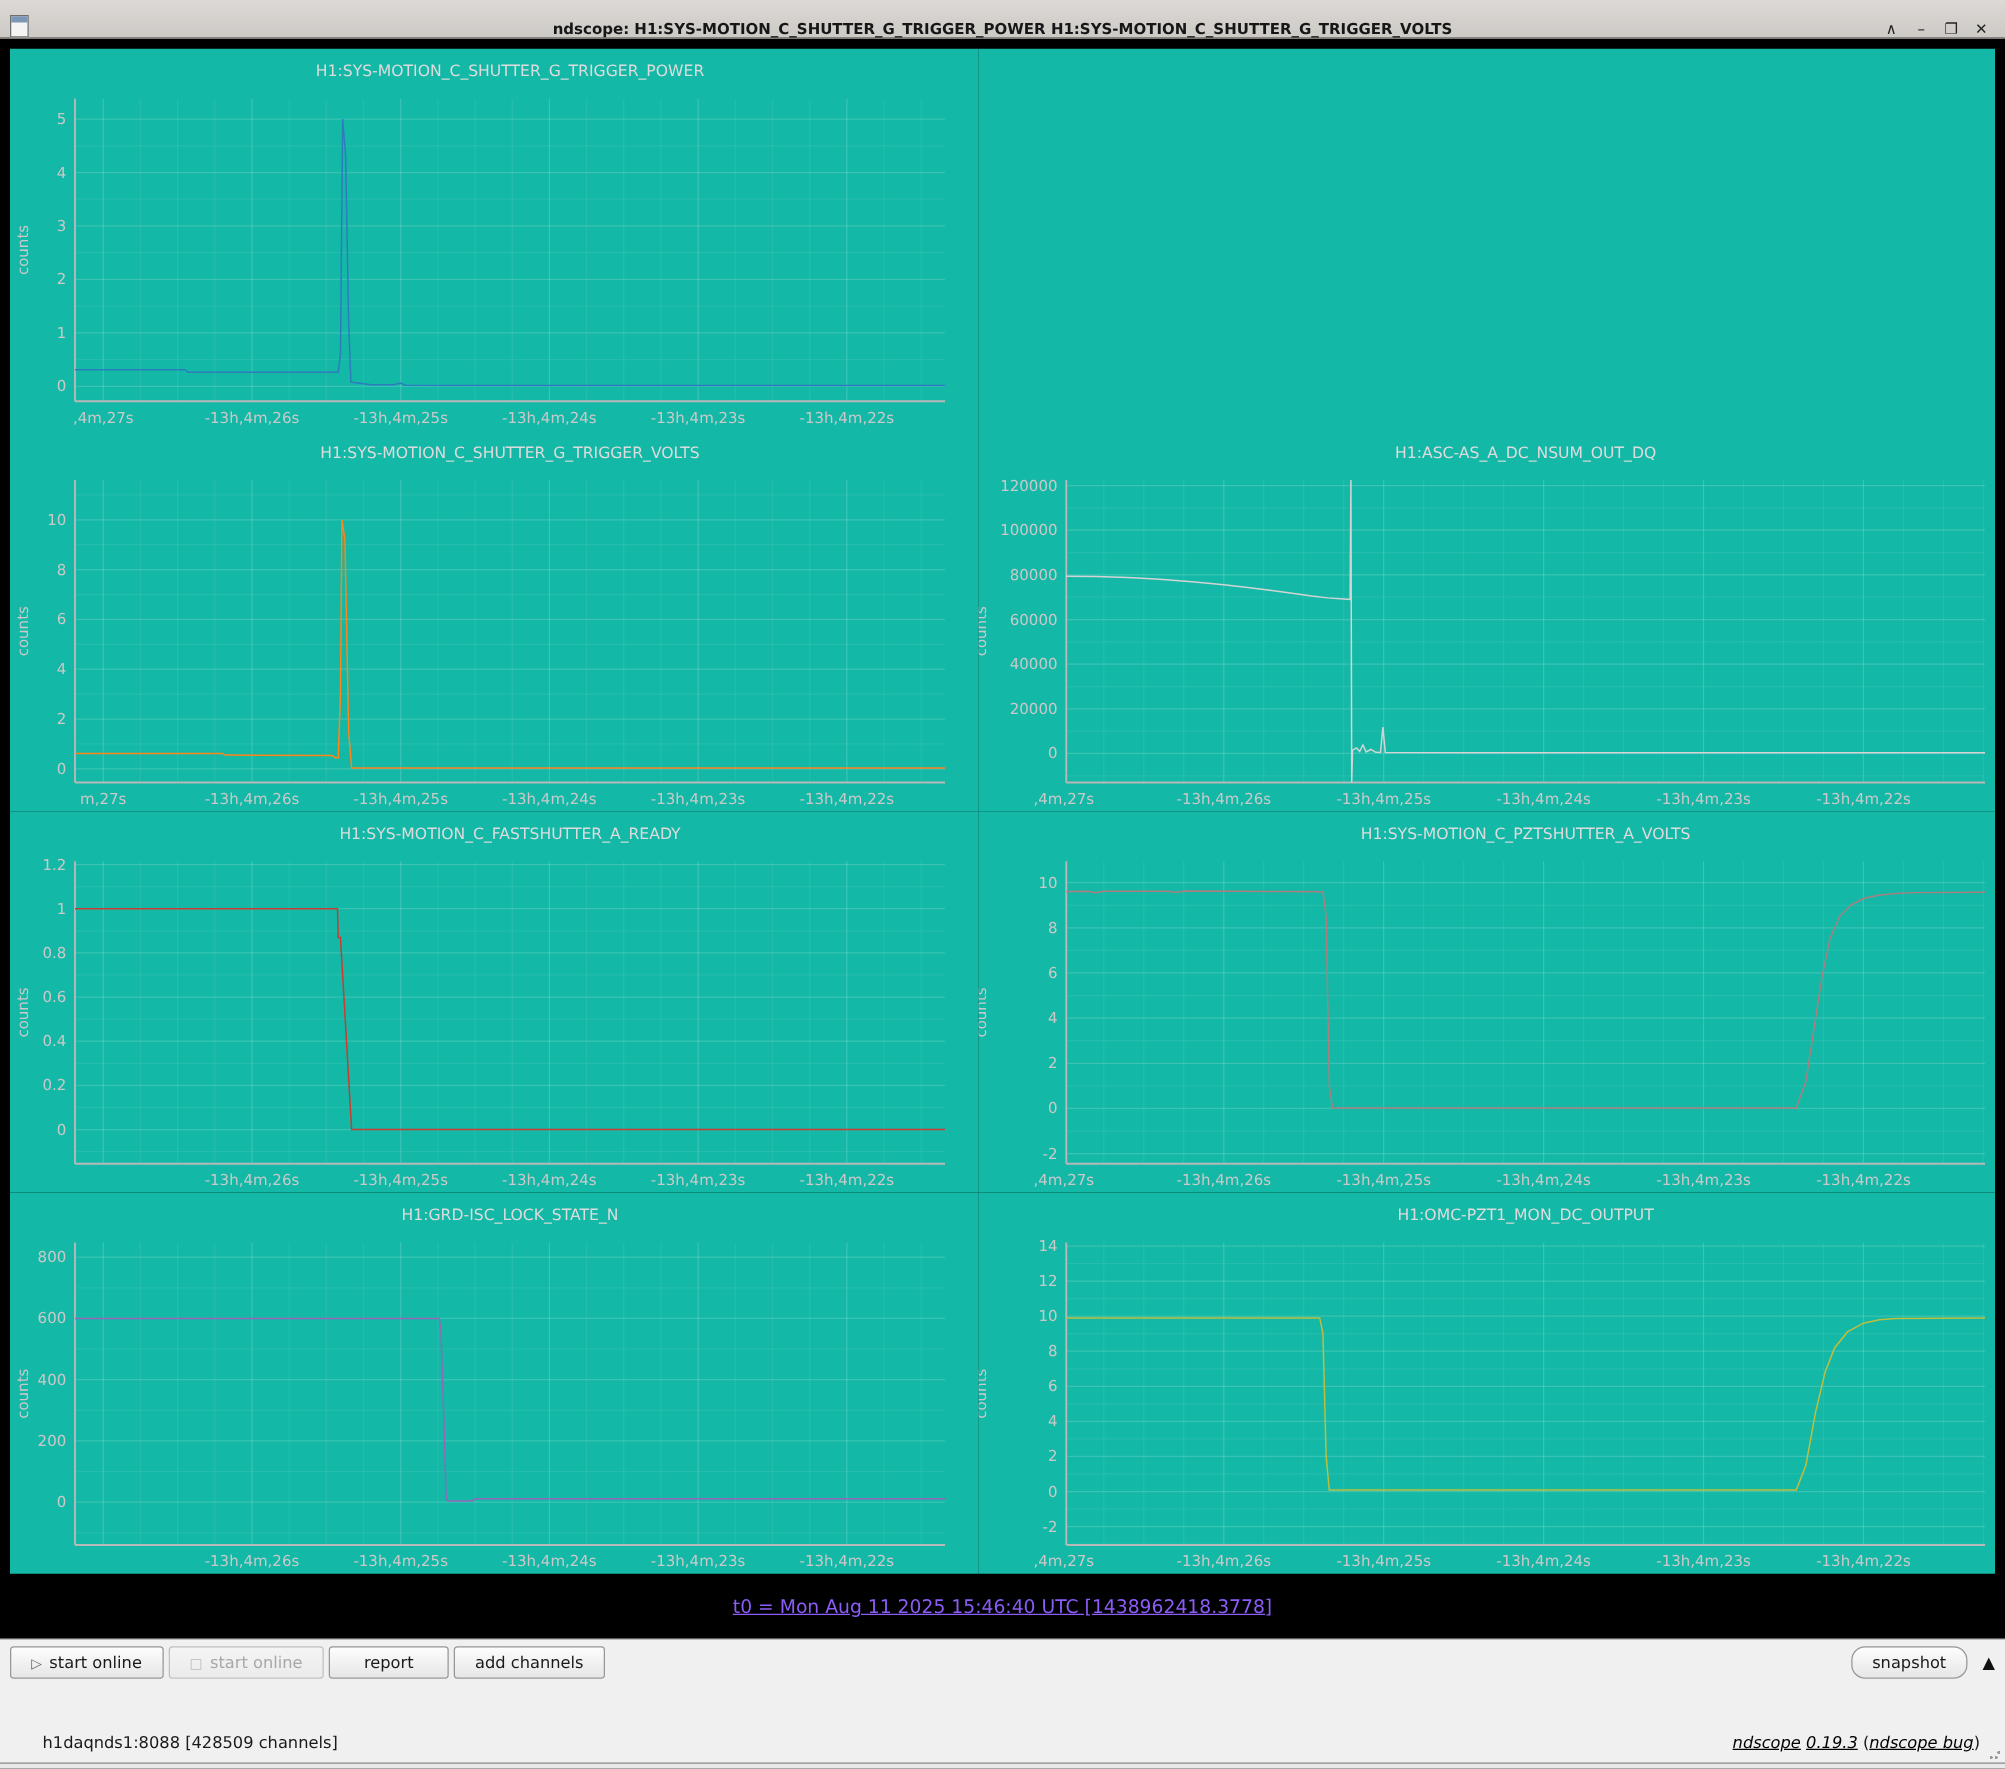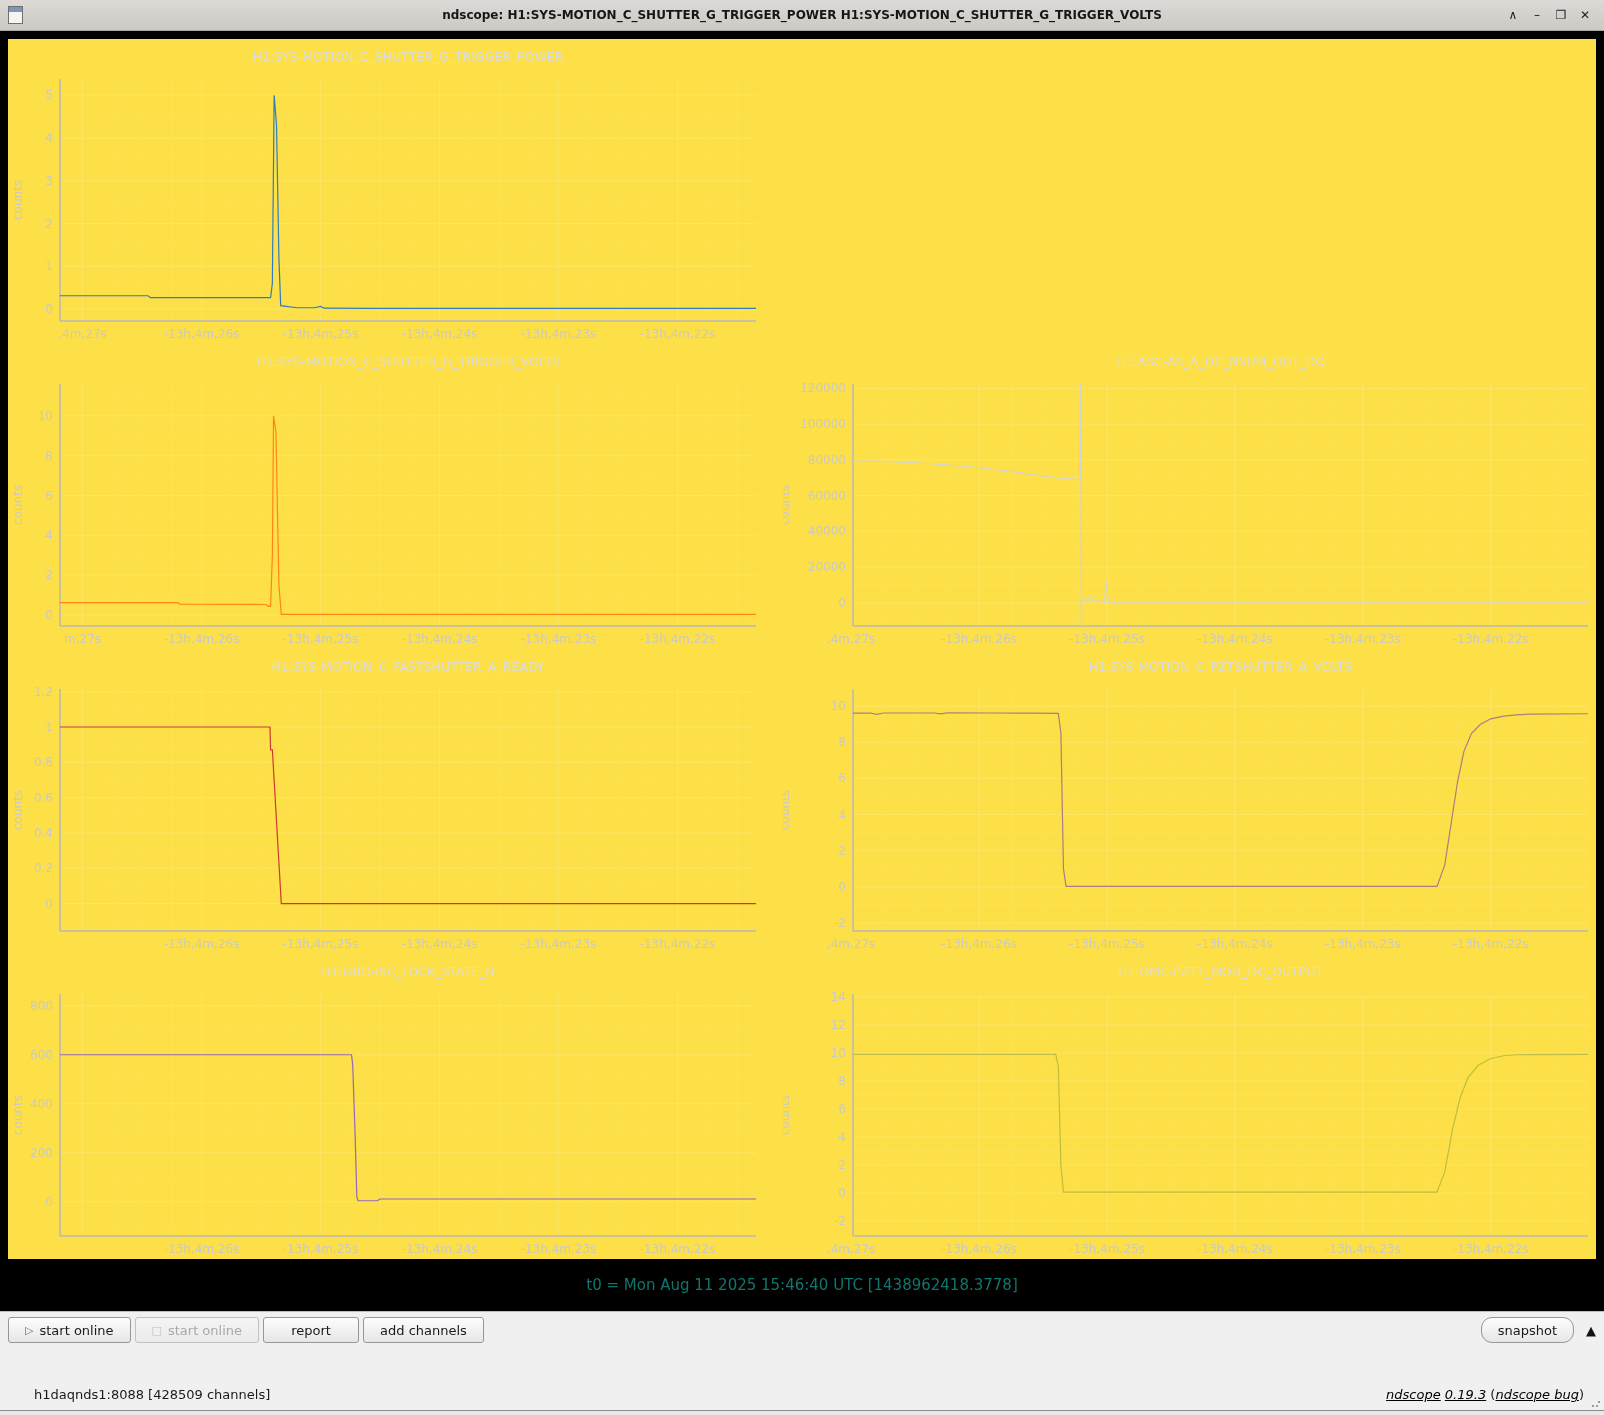--- a/index.html
+++ b/index.html
@@ -1,35 +1,35 @@
 <!DOCTYPE html>
 <html><head>
 <meta charset="utf-8">
 <style>
   html,body{margin:0;padding:0;background:#555;}
   .window{width:1604px;height:1415px;display:flex;flex-direction:column;background:#000;
           font-family:"DejaVu Sans",sans-serif;overflow:hidden;position:relative;}
   
   .titlebar{height:30px;flex:0 0 30px;background:linear-gradient(#dcd9d6,#cdc9c5);
-            border-bottom:1px solid #a8a49f;display:flex;align-items:center;position:relative;gap:20px;}
+            border-bottom:1px solid #a8a49f;display:flex;align-items:flex-end;position:relative;gap:20px;}
   .win-icon{width:15px;height:18px;margin-left:8px;background:#f4f4f4;border:1px solid #6f6f6f;
             position:relative;box-sizing:border-box;}
   .win-icon::before{content:"";position:absolute;left:0;top:0;right:0;height:5px;background:#7d96b5;}
   .titlebar .title{position:absolute;left:0;right:0;text-align:center;font-size:12px;font-weight:bold;
             color:#161616;white-space:nowrap;}
   .win-controls{margin-left:auto;display:flex;align-items:center;gap:10px;padding-right:12px;z-index:2;}
   .win-controls span{font-size:12px;color:#222;width:14px;text-align:center;cursor:default;line-height:14px;}
   
   .plots{flex:0 0 1220px;display:grid;grid-template-columns:775px 813px;grid-auto-rows:305px;
          padding:8px 8px 0 8px;background:#000;}
-  .cell{position:relative;background:#fde047;}
+  .cell{position:relative;background:#14b8a6;}
   .plots svg text{font-family:"DejaVu Sans",sans-serif;}
   
   .t0line{flex:0 0 52px;display:flex;align-items:center;justify-content:center;background:#000;
-          color:#0f766e;font-size:15px;}
+          color:#8b5cf6;font-size:15px;text-decoration:underline;}
   
   .bottom{flex:1;display:flex;flex-direction:column;background:#f0f0f0;border-top:1px solid #bdbdbd;}
   .toolbar{flex:0 0 36px;display:flex;align-items:center;padding:0 8px;gap:4px;}
   .btn{height:26px;padding:0 16px;font-size:13px;color:#1a1a1a;background:linear-gradient(#fdfdfd,#e6e6e6);
        border:1px solid #979797;border-radius:3px;display:flex;align-items:center;gap:6px;
        font-family:"DejaVu Sans",sans-serif;min-width:96px;justify-content:center;box-sizing:border-box;}
   .btn .bicon{font-size:11px;color:#666;}
   .btn.disabled{color:#a9a9a9;background:linear-gradient(#f4f4f4,#ebebeb);border-color:#c0c0c0;}
   .btn.disabled .bicon{color:#bbb;}
   .toolbar .right{margin-left:auto;display:flex;align-items:center;gap:12px;}

